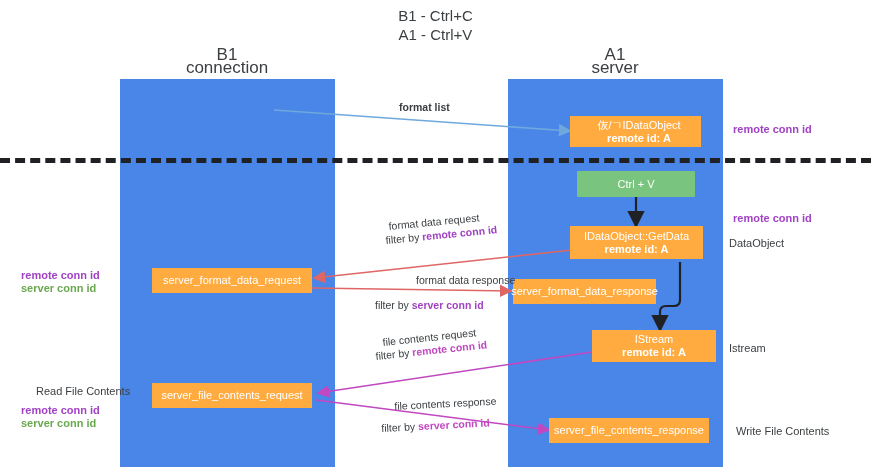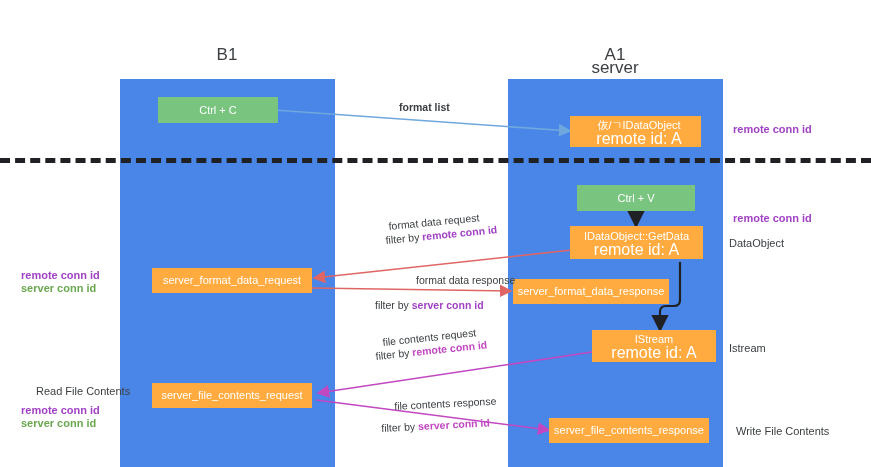--- a/index.html
+++ b/index.html
@@ -8,21 +8,21 @@
   #stage{position:absolute;left:0;top:0;width:871px;height:467px;}
   .lane{position:absolute;background:#4a86e8;}
   .lane-b1{left:120px;top:79px;width:215px;height:388px;}
   .lane-a1{left:508px;top:79px;width:215px;height:388px;}
   .title{position:absolute;left:0;top:6px;width:871px;text-align:center;
          font-size:15px;line-height:19px;color:#3c4043;}
   .colhead{position:absolute;text-align:center;font-size:17px;line-height:13px;color:#3c4043;}
   .node{position:absolute;box-sizing:border-box;display:flex;flex-direction:column;
         align-items:center;justify-content:center;text-align:center;color:#ffffff;
         font-size:11px;line-height:13px;padding:2px 4px;}
-  .node .sub{font-size:16px;line-height:13px;}
+  .node .sub{font-size:11px;line-height:13px;font-weight:bold;}
   .orange{background:#ffab40;}
   .green{background:#79c47e;color:#ffffff;}
   svg.wires{position:absolute;left:0;top:0;width:871px;height:467px;overflow:visible;}
   .ann{position:absolute;font-size:11px;line-height:14px;white-space:nowrap;}
   .ann.bold{font-weight:bold;}
   .purple{color:#a142c4;}
   .green-t{color:#6aa84f;}
   .dark{color:#3c4043;}
   .lbl{position:absolute;font-size:10.5px;line-height:13px;white-space:nowrap;color:#3c4043;}
   .lbl .hl-p{color:#c148c1;font-weight:bold;}
@@ -31,23 +31,28 @@
             border-top:5px dashed #202124;}
 </style>
 </head>
 <body>
 
 <div id="stage">
 
   <div class="lane lane-b1"></div>
   <div class="lane lane-a1"></div>
 
+  <div class="title">
+    <div>B1 - Ctrl+C</div>
+    <div>A1 - Ctrl+V</div>
+  </div>
 
   <div class="colhead" style="left:147px;top:48px;width:160px;">
     <div>B1</div>
+    <div>connection</div>
   </div>
   <div class="colhead" style="left:535px;top:48px;width:160px;">
     <div>A1</div>
     <div>server</div>
   </div>
 
   <svg class="wires">
     <defs>
       <marker id="ah-blue" markerWidth="9" markerHeight="9" refX="7" refY="4" orient="auto">
         <path d="M0,0 L8,4 L0,8 z" fill="#6fa8dc"></path>
@@ -73,48 +78,45 @@
 
     <path d="M680,262 L680,300 Q680,306 674,306 L666,306 Q660,306 660,312 L660,330" fill="none" stroke="#202124" stroke-width="2.2" marker-end="url(#ah-black)"></path>
 
     <line x1="592" y1="352" x2="318" y2="393" stroke="#c148c1" stroke-width="1.6" marker-end="url(#ah-magenta)"></line>
 
     <line x1="316" y1="400" x2="549" y2="430" stroke="#c148c1" stroke-width="1.6" marker-end="url(#ah-magenta)"></line>
   </svg>
 
   <div class="dashline"></div>
 
-  <div class="node green" style="left:158px;top:97px;width:120px;height:26px;">
-    <div>Ctrl + C</div>
-  </div>
 
   <div class="node orange" style="left:570px;top:116px;width:131px;height:31px;padding-left:11px;">
     <div>伖/ㄱIDataObject</div>
     <div class="sub">remote id: A</div>
   </div>
 
-  <div class="node green" style="left:577px;top:185px;width:118px;height:26px;">
+  <div class="node green" style="left:577px;top:171px;width:118px;height:26px;">
     <div>Ctrl + V</div>
   </div>
 
   <div class="node orange" style="left:570px;top:226px;width:133px;height:33px;">
     <div>IDataObject::GetData</div>
     <div class="sub">remote id: A</div>
   </div>
 
   <div class="node orange" style="left:592px;top:330px;width:124px;height:32px;">
     <div>IStream</div>
     <div class="sub">remote id: A</div>
   </div>
 
   <div class="node orange" style="left:152px;top:268px;width:160px;height:25px;">
     <div>server_format_data_request</div>
   </div>
 
-  <div class="node orange" style="left:513px;top:279px;width:156px;height:25px;">
+  <div class="node orange" style="left:513px;top:279px;width:143px;height:25px;">
     <div>server_format_data_response</div>
   </div>
 
   <div class="node orange" style="left:152px;top:383px;width:160px;height:25px;">
     <div>server_file_contents_request</div>
   </div>
 
   <div class="node orange" style="left:549px;top:418px;width:160px;height:25px;">
     <div>server_file_contents_response</div>
   </div>

